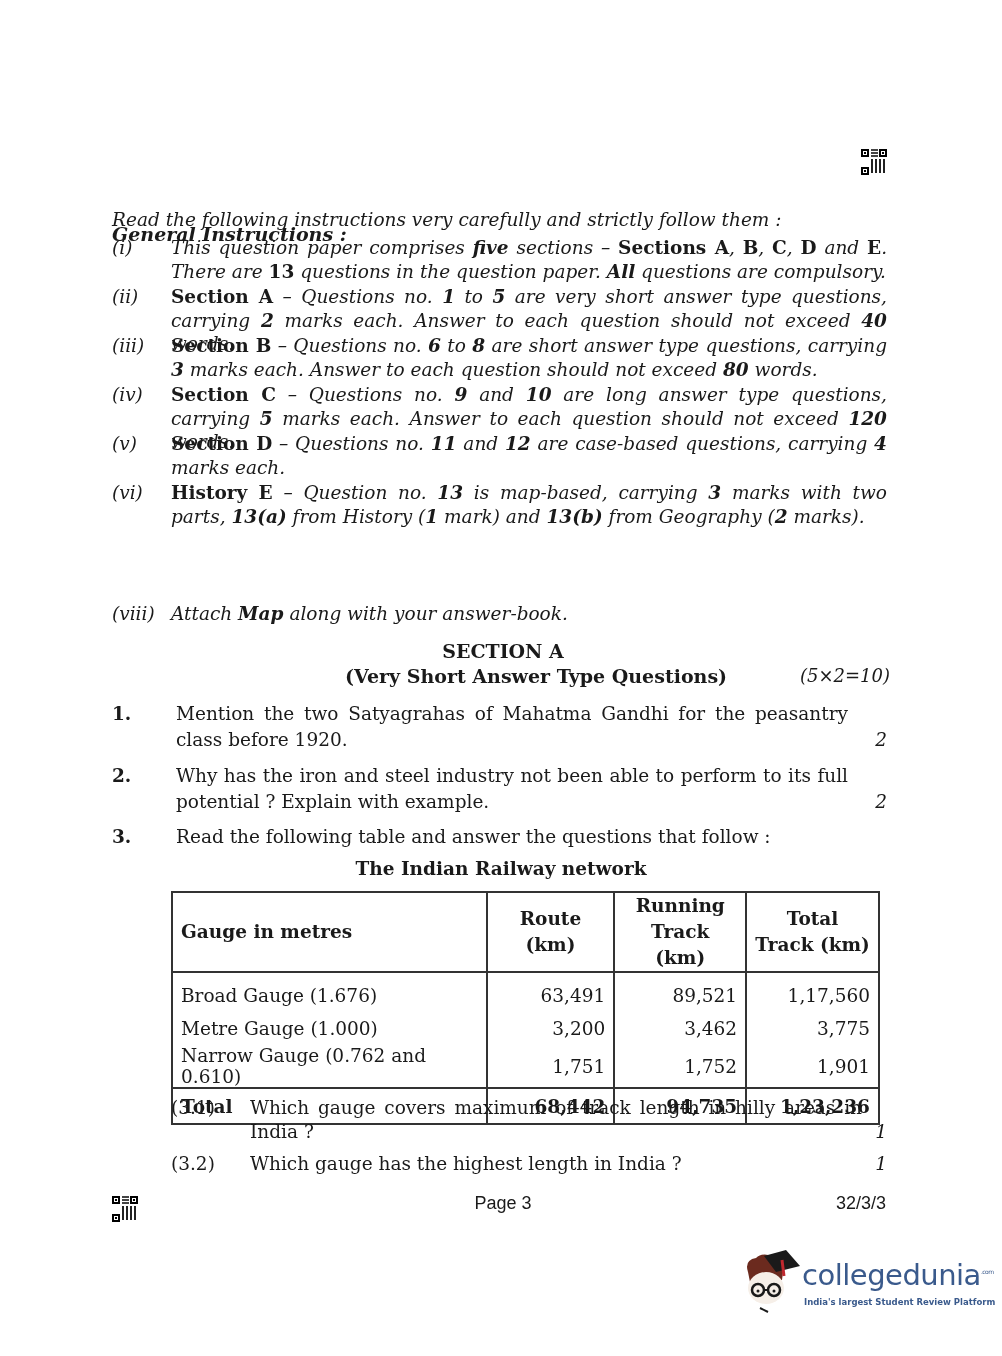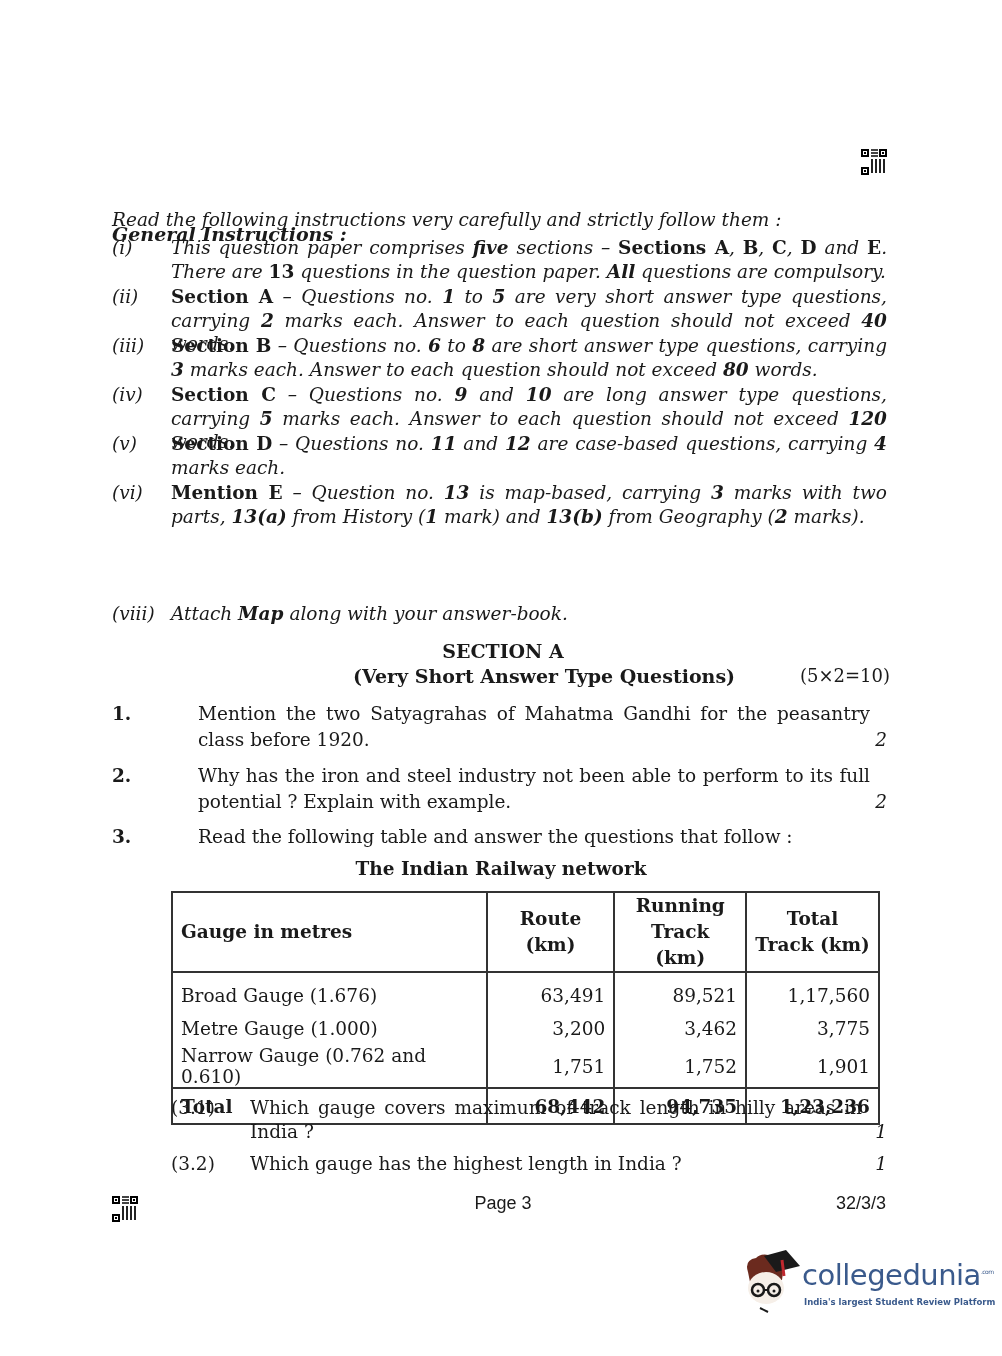--- a/index.html
+++ b/index.html
@@ -33,26 +33,26 @@
   .gi-intro { position: absolute; left: 112px; top: 209px; font-style: italic; font-size: 18.5px; }
 
   .instr { position: absolute; left: 112px; width: 775px; font-style: italic; font-size: 18.5px; line-height: 23.5px; }
   .instr .num { position: absolute; left: 0; top: 0; width: 58px; }
   .instr .txt { margin-left: 59px; text-align: justify; text-align-last: left; }
   .instr b { font-style: normal; font-weight: bold; }
   .instr b.i { font-style: italic; margin-top: 17px; }
 
   .sec-title { position: absolute; left: 0; width: 1002px; top: 640px; text-align: center; font-weight: bold; font-size: 19px; }
   .sec-title span { position: relative; left: 2px; }
-  .sec-sub { position: absolute; left: 345px; top: 665px; font-weight: bold; font-size: 19px; margin-left: 8px; }
-  .sec-marks { position: absolute; right: 112px; top: 665px; font-size: 18px; }
+  .sec-sub { position: absolute; left: 345px; top: 665px; font-weight: bold; font-size: 19px; }
+  .sec-marks { position: absolute; right: 112px; top: 665px; font-style: italic; font-size: 18px; }
 
   .q { position: absolute; left: 112px; width: 775px; font-size: 18.5px; line-height: 26px; }
   .q .qn { position: absolute; left: 0; top: 0; font-weight: bold; }
-  .q .qt { margin-left: 86px; width: 672px; text-align: justify; text-align-last: left; }
+  .q .qt { margin-left: 64px; width: 672px; text-align: justify; text-align-last: left; }
   .q .qm { position: absolute; right: 0; bottom: 0; font-style: italic; }
 
   .tbl-title { position: absolute; left: 0; width: 1002px; text-align: center; top: 858px; font-weight: bold; font-size: 18.5px; }
   table.rail {
     position: absolute; left: 171px; top: 891px; width: 709px;
     border-collapse: collapse; font-size: 18.5px;
     border: 2px solid #333;
   }
   table.rail th, table.rail td { padding: 0 8px; }
   table.rail th { font-weight: bold; line-height: 26px; height: 56px; border-bottom: 2px solid #333; }
@@ -112,21 +112,21 @@
     <div class="txt"><b>Section C</b><span> – Questions no. </span><b class="i">9</b><span> and </span><b class="i">10</b><span> are long answer type questions, carrying </span><b class="i">5</b><span> marks each. Answer to each question should not exceed </span><b class="i">120</b><span> words.</span></div>
   </div>
 
   <div class="instr" style="top:432px">
     <span class="num">(v)</span>
     <div class="txt"><b>Section D</b><span> – Questions no. </span><b class="i">11</b><span> and </span><b class="i">12</b><span> are case-based questions, carrying </span><b class="i">4</b><span> marks each.</span></div>
   </div>
 
   <div class="instr" style="top:481px">
     <span class="num">(vi)</span>
-    <div class="txt"><b>Mention E</b><span> – Question no. </span><b class="i">13</b><span> is map-based, carrying </span><b class="i">3</b><span> marks with two parts, </span><b class="i">13(a)</b><span> from History (</span><b class="i">1</b><span> mark) and </span><b class="i">13(b)</b><span> from Geography (</span><b class="i">2</b><span> marks).</span></div>
+    <div class="txt"><b>History E</b><span> – Question no. </span><b class="i">13</b><span> is map-based, carrying </span><b class="i">3</b><span> marks with two parts, </span><b class="i">13(a)</b><span> from History (</span><b class="i">1</b><span> mark) and </span><b class="i">13(b)</b><span> from Geography (</span><b class="i">2</b><span> marks).</span></div>
   </div>
 
 
   <div class="instr" style="top:602px">
     <span class="num">(viii)</span>
     <div class="txt"><span>Attach </span><b class="i">Map</b><span> along with your answer-book.</span></div>
   </div>
 
   <div class="sec-title"><span>SECTION A</span></div>
   <div class="sec-sub">(Very Short Answer Type Questions)</div>

